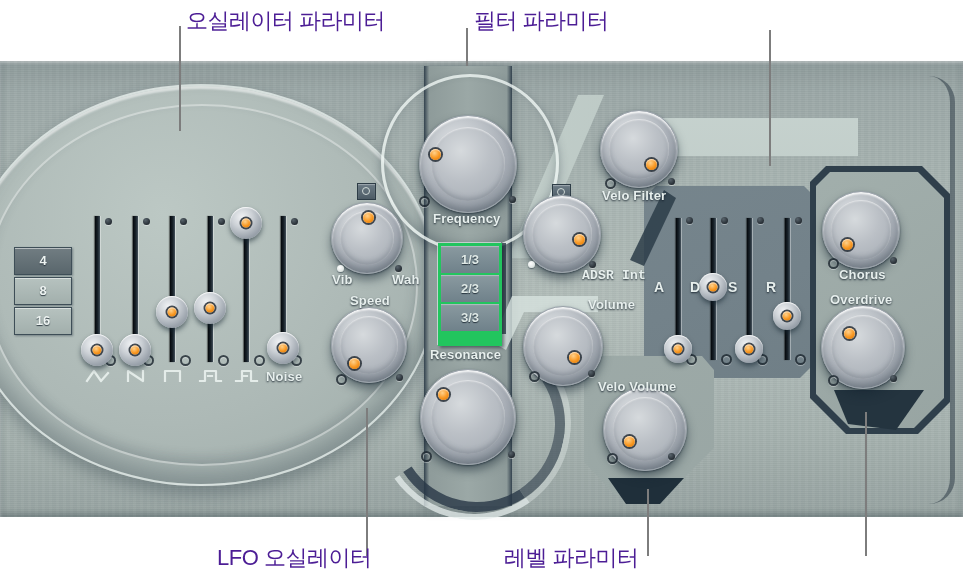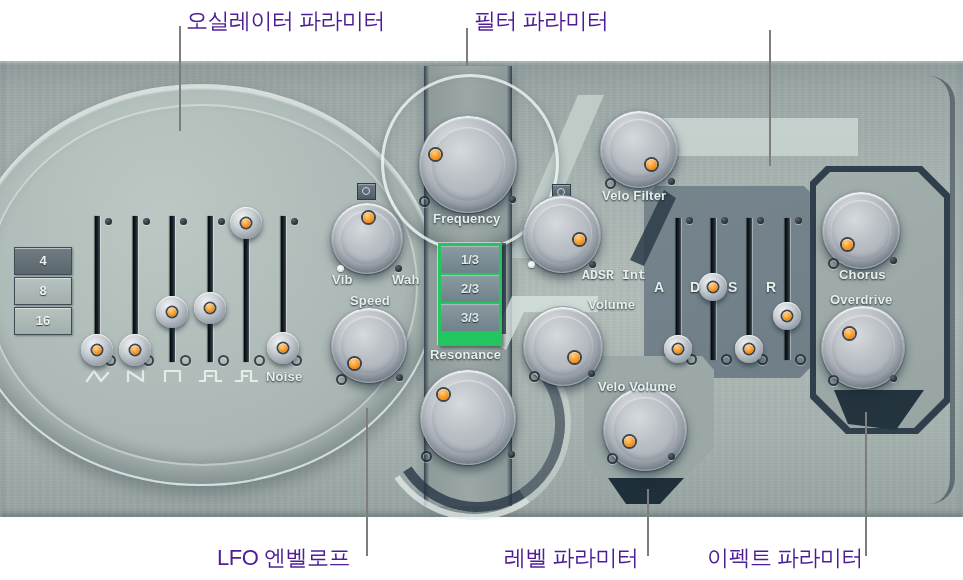--- a/index.html
+++ b/index.html
@@ -320,21 +320,20 @@
 
   <div class="callout" style="left:179px;top:26px;height:105px;"></div>
   <span class="ann" style="left:186px;top:6px;">오실레이터 파라미터</span>
 
   <div class="callout" style="left:466px;top:28px;height:38px;"></div>
   <span class="ann" style="left:474px;top:6px;">필터 파라미터</span>
 
   <div class="callout" style="left:769px;top:30px;height:136px;"></div>
 
   <div class="callout" style="left:366px;top:408px;height:148px;"></div>
-  <span class="ann" style="left:217px;top:543px;">LFO 엔벨로프</span>
+  <span class="ann" style="left:217px;top:543px;">LFO 오실레이터</span>
 
   <div class="callout" style="left:647px;top:489px;height:67px;"></div>
   <span class="ann" style="left:504px;top:543px;">레벨 파라미터</span>
 
   <div class="callout" style="left:865px;top:412px;height:144px;"></div>
-  <span class="ann" style="left:707px;top:543px;">이펙트 파라미터</span>
 
 </div>
 
 </body></html>

